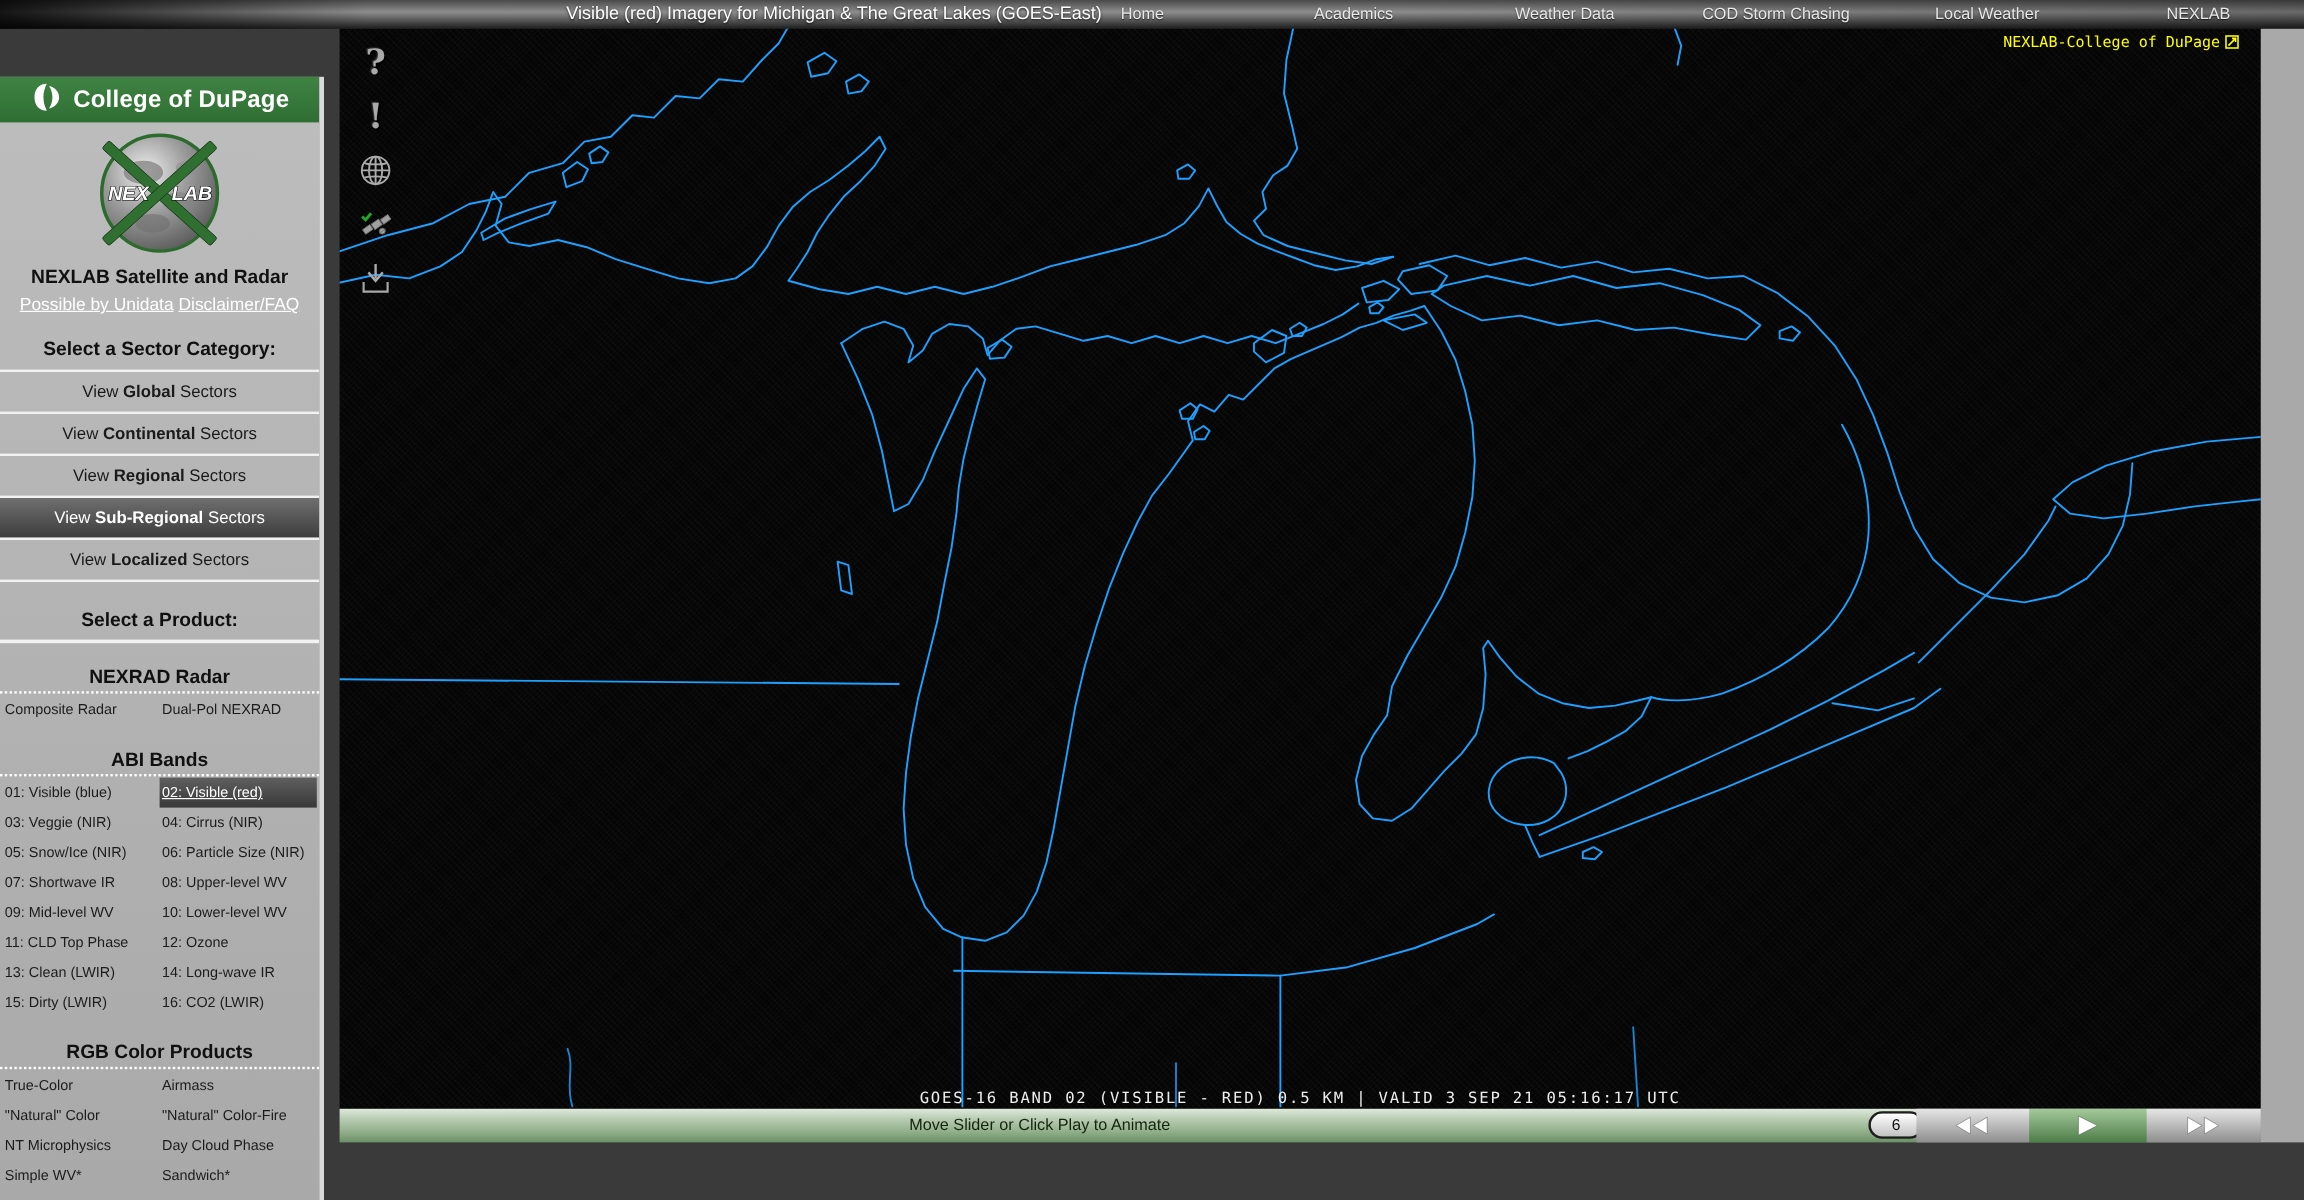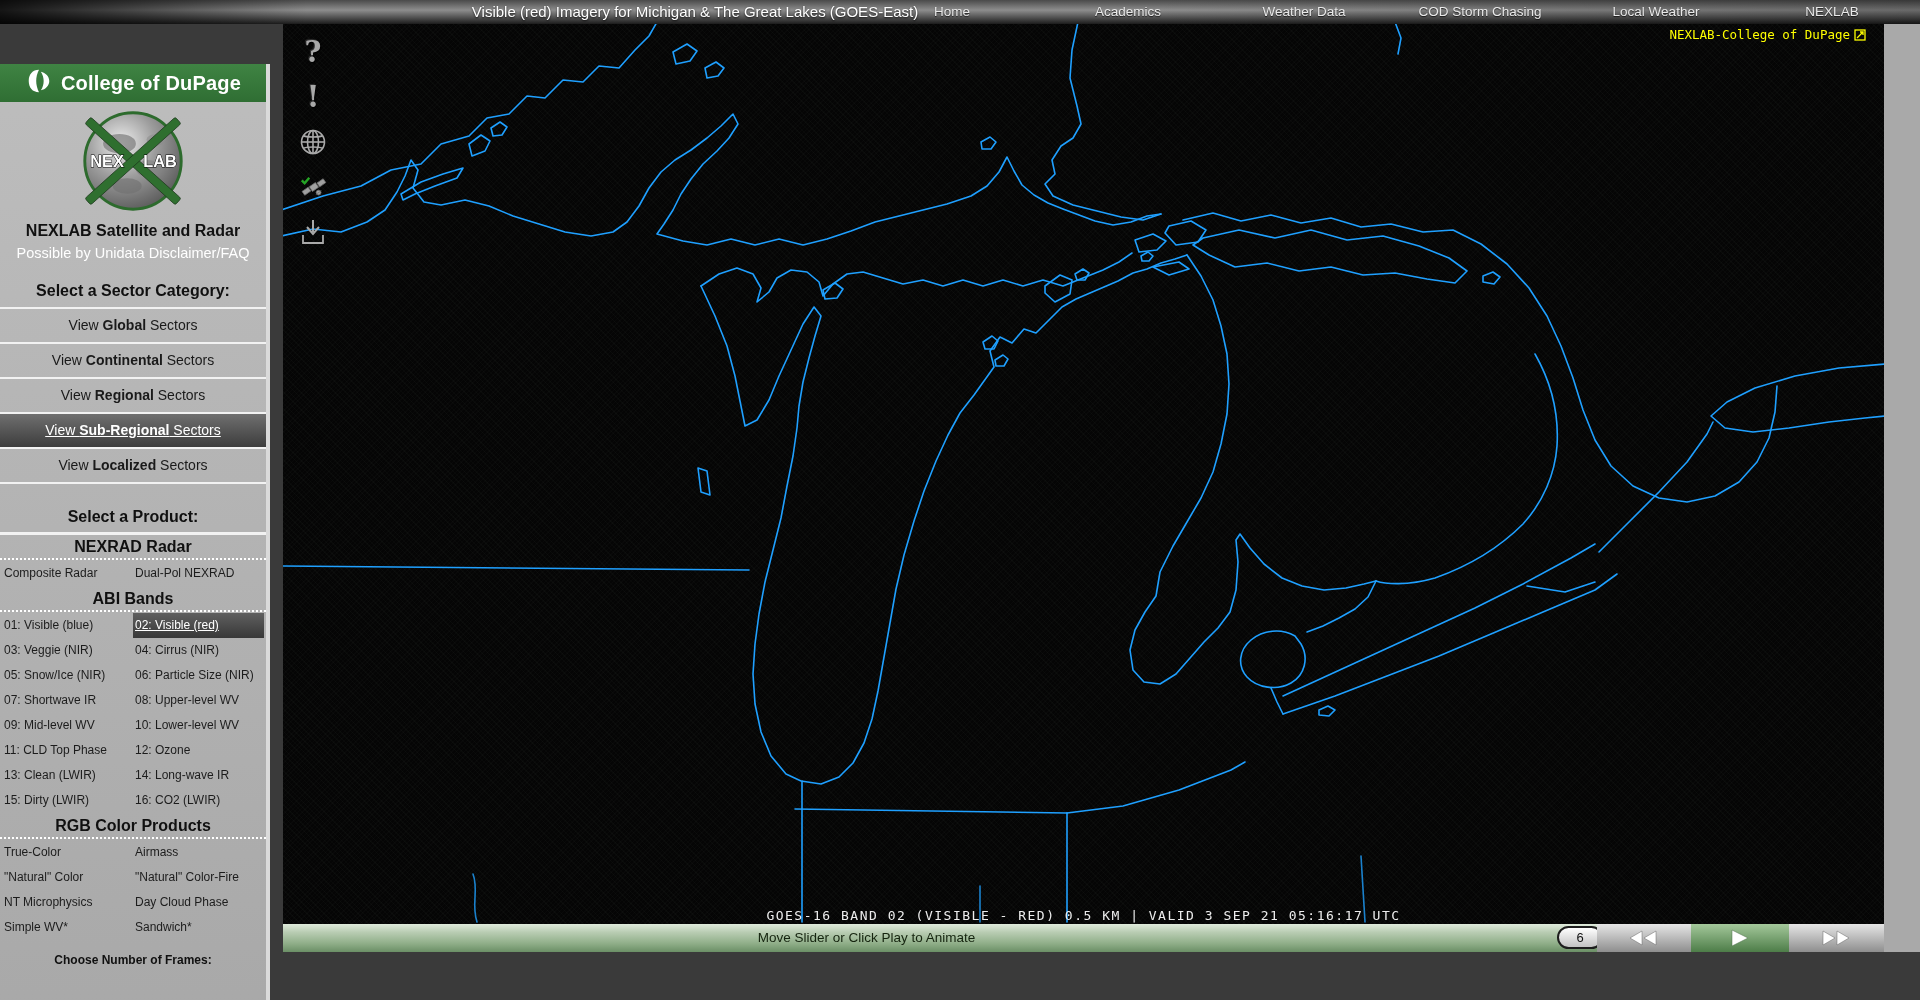--- a/index.html
+++ b/index.html
@@ -14,32 +14,32 @@
     color:#fff;font-size:15px;text-shadow:0 1px 2px rgba(0,0,0,.8);}
   .nav-menu{position:absolute;right:0;top:0;width:1056px;height:24px;display:flex;}
   .nav-item{flex:1;text-align:center;line-height:24px;color:#e9e9e9;font-size:13.5px;cursor:pointer;
     text-shadow:0 1px 1px rgba(0,0,0,.7);}
 
   
   .sidebar{position:absolute;left:0;top:24px;width:270px;height:976px;
     background:linear-gradient(#bdbdbd,#a8a8a8);border-right:4px solid #dadada;overflow:hidden;margin-top:40px;}
   .cod-banner{height:38px;background:linear-gradient(#3f8343,#2f6e33);display:flex;align-items:center;justify-content:center;gap:8px;}
   .cod-banner .cod-name{color:#fff;font-size:20px;font-weight:bold;letter-spacing:.2px;}
-  .nexlab-logo-wrap{display:flex;justify-content:center;margin-top:5px;}
+  .nexlab-logo-wrap{display:flex;justify-content:center;margin-top:5px;font-style:italic;}
   .app-title{margin-top:3px;text-align:center;font-size:16px;font-weight:bold;color:#111;}
   .cred-links{margin-top:5px;text-align:center;font-size:14.5px;}
-  .cred-links a{color:#fff;cursor:pointer;}
+  .cred-links a{color:#fff;text-decoration:underline;cursor:pointer;}
   .sec-heading{margin-top:21px;text-align:center;font-size:16px;font-weight:bold;color:#101010;}
   .sector-list{margin-top:7px;border-top:2px solid #f2f2f2;}
   .sector{height:35px;line-height:33px;text-align:center;font-size:14px;color:#1a1a1a;
     border-bottom:2px solid #f2f2f2;cursor:pointer;}
-  .sector.sel{background:linear-gradient(#6f6f6f,#3d3d3d);color:#fff;text-decoration:underline;}
+  .sector.sel{background:linear-gradient(#6f6f6f,#3d3d3d);color:#fff;}
   .prod-heading{margin-top:24px;text-align:center;font-size:16px;font-weight:bold;color:#101010;}
   .psec-title{margin-top:0;text-align:center;font-size:16px;font-weight:bold;color:#101010;
-    padding:3px 0 2px 0;border-bottom:2px dotted #fff;}
+    padding:20px 0 2px 0;border-bottom:2px dotted #fff;}
   .psec-title.first{border-top:3px solid #f2f2f2;margin-top:6px;}
   .pgrid{display:grid;grid-template-columns:1fr 1fr;align-items:center;padding:1px 2px;}
   .pcell{text-align:left;font-size:12px;color:#1c1c1c;padding:4px 2px;line-height:17px;cursor:pointer;}
   .pcell.sel{background:linear-gradient(#5f5f5f,#383838);color:#fff;text-decoration:underline;}
   .frames-heading{margin-top:12px;text-align:center;font-size:12px;font-weight:bold;color:#101010;}
 
   
   .map{position:absolute;left:283px;top:24px;width:1601px;height:900px;background:#050505;
     background-image:repeating-linear-gradient(45deg, rgba(120,150,120,.04) 0 1px, transparent 1px 4px),
                      repeating-linear-gradient(-45deg, rgba(255,255,255,.015) 0 1px, transparent 1px 3px);}

